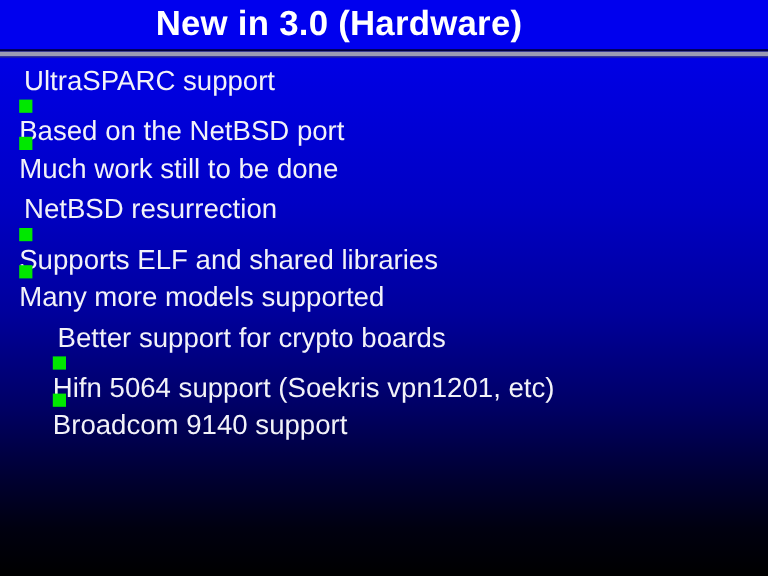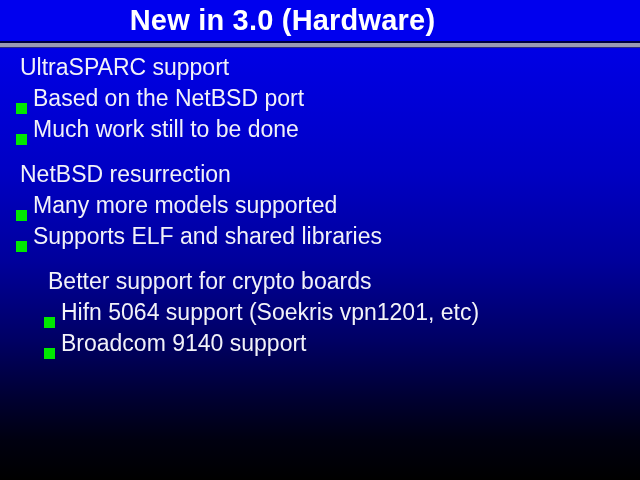--- a/index.html
+++ b/index.html
@@ -90,24 +90,25 @@
 
   .heading {
     color: #f2f2f8;
     font-size: 23px;
     line-height: 31px;
     padding-left: 20px;
     white-space: nowrap;
   }
   .bullet-row {
     display: flex;
-    align-items: flex-end;
+    align-items: flex-start;
     height: 31px;
     padding-left: 16px;
     white-space: nowrap;
+    flex-direction: column;
   }
   .bullet-marker {
     width: 11px;
     height: 11px;
     background: #00e800;
     flex: 0 0 auto;
     margin-right: 6px;
   }
   .bullet-text {
     color: #f2f2f8;
@@ -138,25 +139,25 @@
       <div class="bullet-row">
         <span class="bullet-marker"></span>
         <span class="bullet-text">Much work still to be done</span>
       </div>
     </div>
 
     <div class="group">
       <div class="heading">NetBSD resurrection</div>
       <div class="bullet-row">
         <span class="bullet-marker"></span>
-        <span class="bullet-text">Many more models supported</span>
+        <span class="bullet-text">Supports ELF and shared libraries</span>
       </div>
       <div class="bullet-row">
         <span class="bullet-marker"></span>
-        <span class="bullet-text">Supports ELF and shared libraries</span>
+        <span class="bullet-text">Many more models supported</span>
       </div>
     </div>
 
     <div class="group">
       <div class="heading">Better support for crypto boards</div>
       <div class="bullet-row">
         <span class="bullet-marker"></span>
         <span class="bullet-text">Hifn 5064 support (Soekris vpn1201, etc)</span>
       </div>
       <div class="bullet-row">

